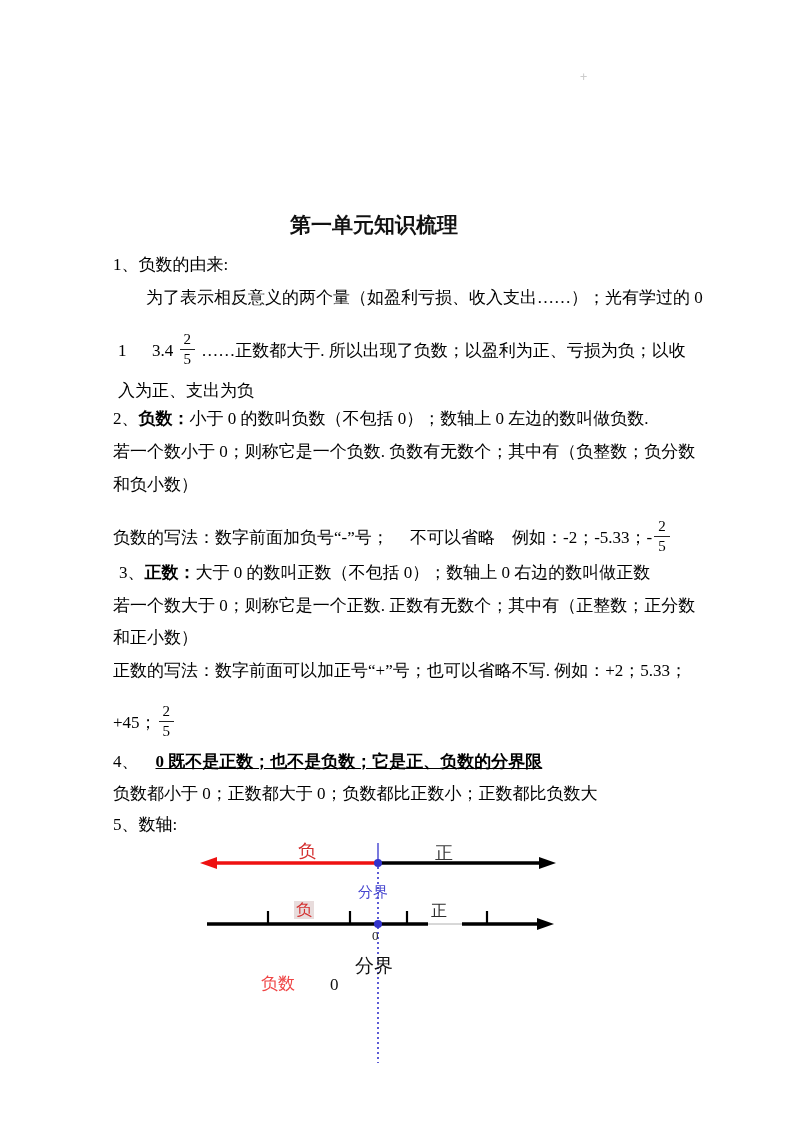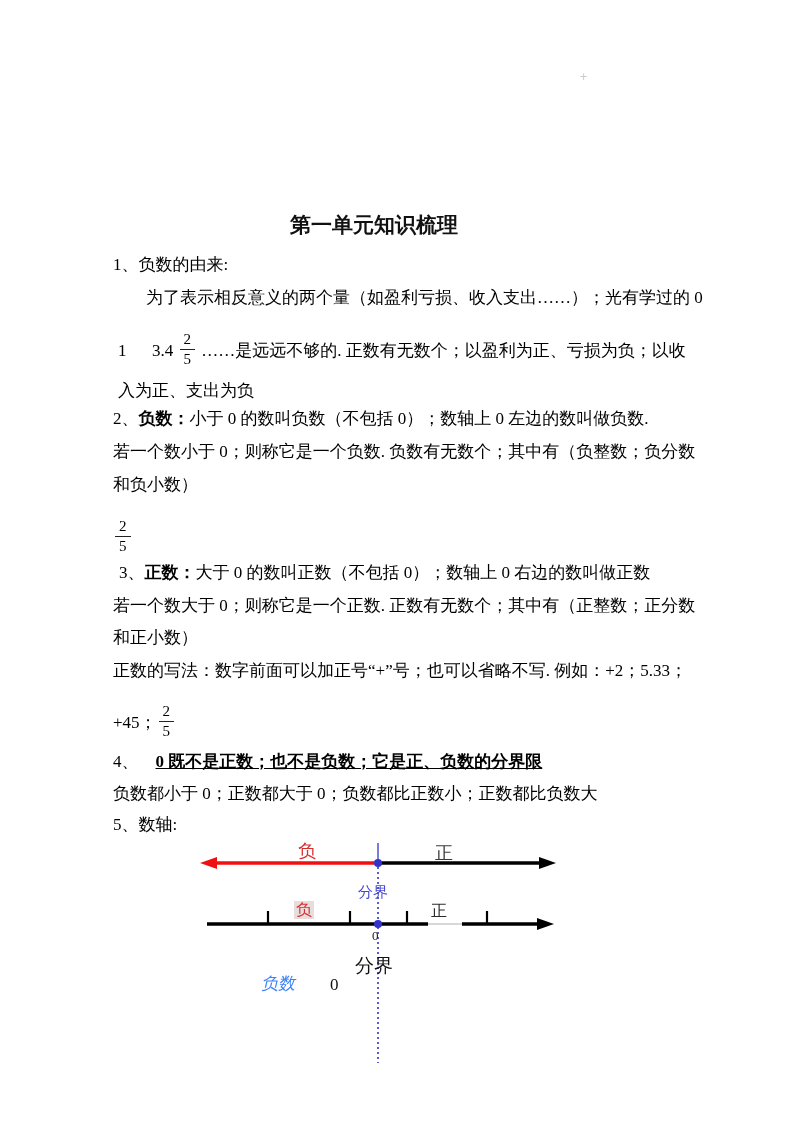--- a/index.html
+++ b/index.html
@@ -30,46 +30,46 @@
   .frac .den { display:block; padding-top:1px; }
   .svg-diagram { position:absolute; left:150px; top:833px; }
   .dlabel { position:absolute; line-height:1.1; font-family:"Liberation Serif", serif; }
   .lbl-top-neg   { left:298px; top:842px; font-size:18px; }
   .lbl-top-pos   { left:435px; top:844px; font-size:18px; color:#3a3a3a; }
   .lbl-boundary  { left:358px; top:884px; font-size:15px; }
   .lbl-bot-neg   { left:294px; top:901px; font-size:16px; padding:0 2px; }
   .lbl-bot-pos   { left:431px; top:902px; font-size:16px; color:#2b2b2b; }
   .lbl-zero-sm   { left:372px; top:929px; font-size:13px; color:#222; }
   .lbl-cap-bound { left:355px; top:956px; font-size:19px; color:#111; }
-  .lbl-cap-neg   { left:261px; top:975px; font-size:17px; color:#3b82f6;font-style:italic; }
+  .lbl-cap-neg   { left:261px; top:975px; font-size:17px; color:#ef4444; }
   .lbl-cap-zero  { left:330px; top:976px; font-size:17px; color:#111; }
   .corner-mark {
     position:absolute; left:580px; top:70px; font-size:12px; color:#cccccc;
     font-family:"DejaVu Sans Mono", monospace;
   }
 </style>
 </head>
 <body>
 
 <div class="page">
 
   <div class="corner-mark">+</div>
 
 
   <h2 class="heading" style="margin:0;">第一单元知识梳理</h2>
 
   <div id="content-lines">
       <div class="line" style="top: 254px; left: 113px;"><span>1、负数的由来:</span></div>
       <div class="line" style="top: 287px; left: 146px;"><span>为了表示相反意义的两个量（如盈利亏损、收入支出……）；光有学过的 0</span></div>
-      <div class="line" style="top: 333px; left: 118px;"><span>1      3.4 </span><span class="frac"><span class="num">2</span><span class="den">5</span></span><span> ……是远远不够的. 正数有无数个；以盈利为正、亏损为负；以收</span></div>
+      <div class="line" style="top: 333px; left: 118px;"><span>1      3.4 </span><span class="frac"><span class="num">2</span><span class="den">5</span></span><span> ……正数都大于. 所以出现了负数；以盈利为正、亏损为负；以收</span></div>
       <div class="line" style="top: 380px; left: 118px;"><span>入为正、支出为负</span></div>
       <div class="line" style="top: 408px; left: 113px;"><span>2、</span><span class="seg-bold">负数：</span><span>小于 0 的数叫负数（不包括 0）；数轴上 0 左边的数叫做负数.</span></div>
       <div class="line" style="top: 441px; left: 113px;"><span>若一个数小于 0；则称它是一个负数. 负数有无数个；其中有（负整数；负分数</span></div>
       <div class="line" style="top: 474px; left: 113px;"><span>和负小数）</span></div>
-      <div class="line" style="top: 520px; left: 113px;"><span class="frac"><span class="num">2</span><span class="den">5</span></span></div>
+      <div class="line" style="top: 520px; left: 113px;"><span>负数的写法：数字前面加负号“-”号；     不可以省略    例如：-2；-5.33；-</span><span class="frac"><span class="num">2</span><span class="den">5</span></span></div>
       <div class="line" style="top: 562px; left: 119px; text-align: center;"><span>3、</span><span class="seg-bold">正数：</span><span>大于 0 的数叫正数（不包括 0）；数轴上 0 右边的数叫做正数</span></div>
       <div class="line" style="top: 595px; left: 113px;"><span>若一个数大于 0；则称它是一个正数. 正数有无数个；其中有（正整数；正分数</span></div>
       <div class="line" style="top: 627px; left: 113px;"><span>和正小数）</span></div>
       <div class="line" style="top: 660px; left: 113px;"><span>正数的写法：数字前面可以加正号“+”号；也可以省略不写. 例如：+2；5.33；</span></div>
       <div class="line" style="top: 705px; left: 113px;"><span>+45；</span><span class="frac"><span class="num">2</span><span class="den">5</span></span></div>
       <div class="line" style="top: 751px; left: 113px; text-align: right;"><span>4、    </span><span class="seg-bold seg-underline">0 既不是正数；也不是负数；它是正、负数的分界限</span></div>
       <div class="line" style="top: 783px; left: 113px;"><span>负数都小于 0；正数都大于 0；负数都比正数小；正数都比负数大</span></div>
       <div class="line" style="top: 814px; left: 113px;"><span>5、数轴:</span></div>
     </div>
 

